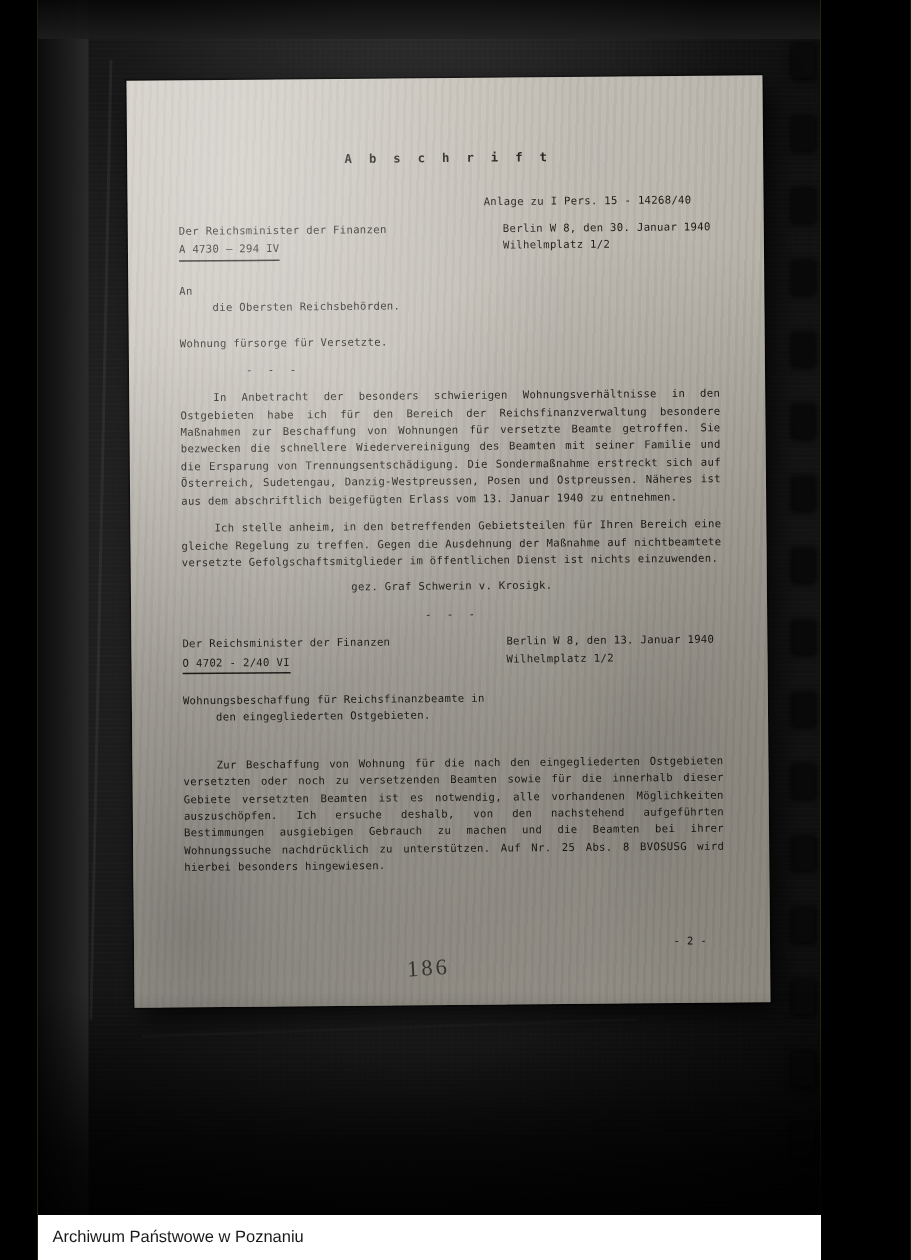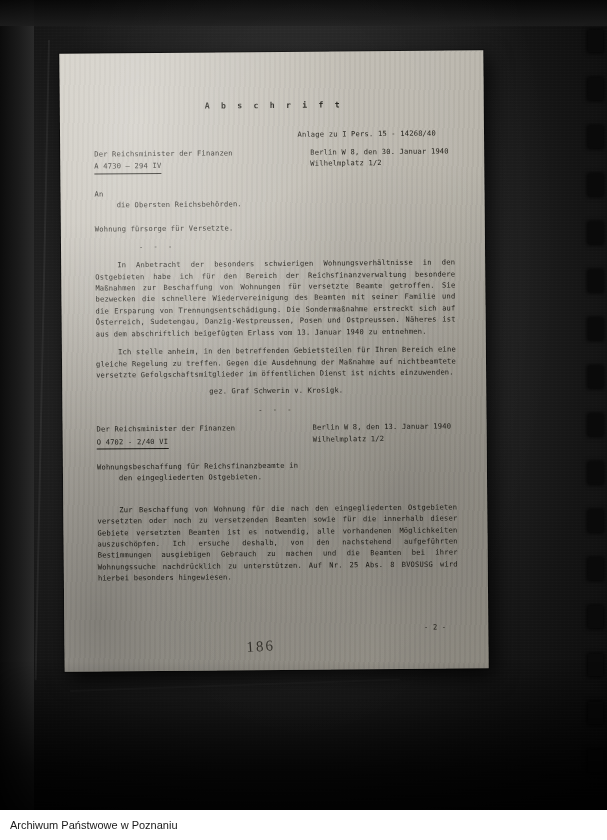--- a/index.html
+++ b/index.html
@@ -8,24 +8,25 @@
     background: #000;
   }
   body {
     width: 607px;
     height: 840px;
     font-family: "Liberation Sans", sans-serif;
     overflow: hidden;
   }
   #viewer {
     position: relative;
-    width: 607px;
+    width: 522px;
     height: 840px;
     background: #4d7c0f;
     overflow: hidden;
+    margin-left: 25px;
   }
   
   .film-bg {
     position: absolute;
     inset: 0;
     background:
       radial-gradient(ellipse at 45% 40%, #3a3a3a 0%, #262626 38%, #141414 68%, #070707 100%);
   }
   .film-grain {
     position: absolute;

